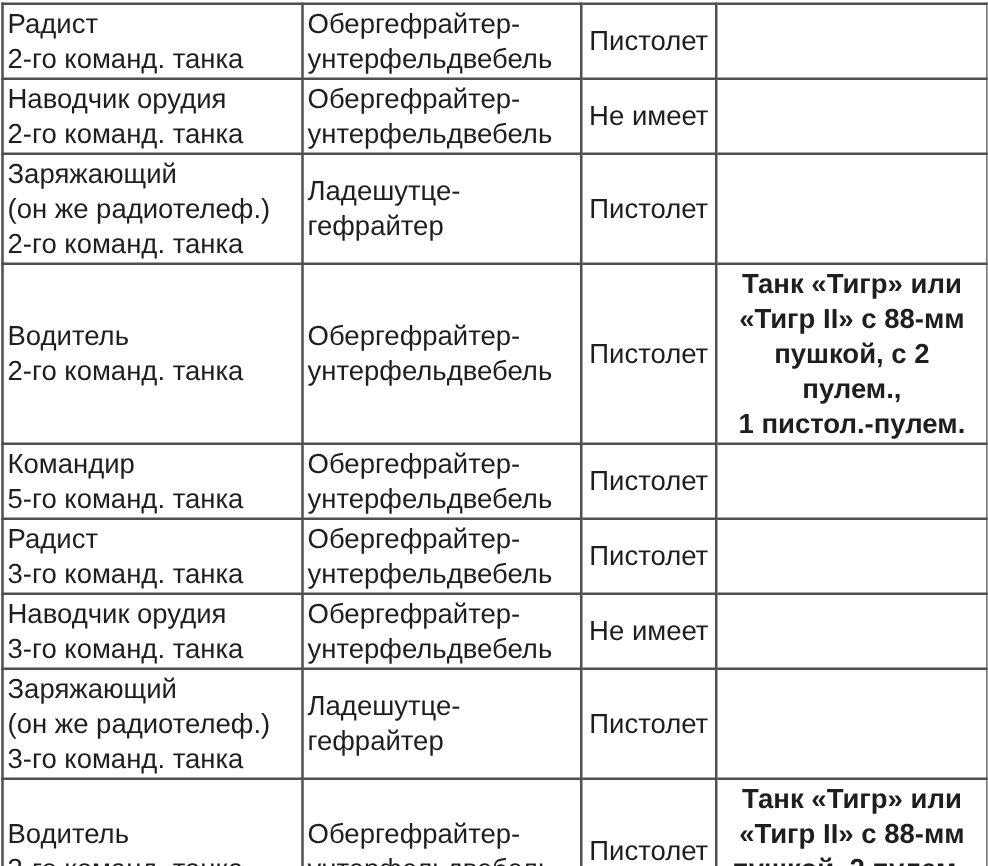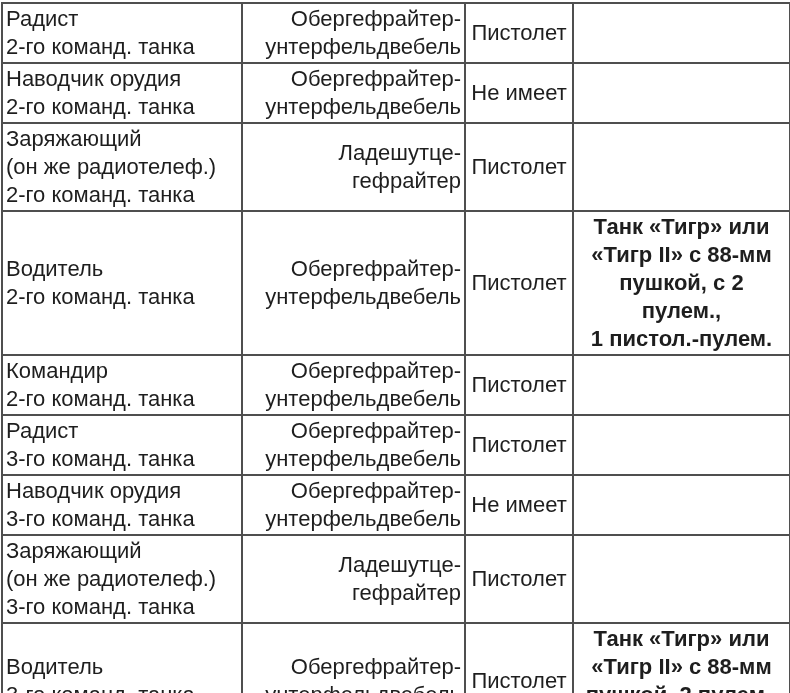--- a/index.html
+++ b/index.html
@@ -34,21 +34,21 @@
     white-space: pre-line;
     overflow: hidden;
     padding: 1px 3px;
     box-sizing: border-box;
   }
   td.col-position {
     text-align: left;
     padding-left: 4px;
   }
   td.col-rank {
-    text-align: right;
+    text-align: left;
   }
   td.col-weapon {
     text-align: center;
     padding-left: 5px;
   }
   td.col-equipment {
     text-align: center;
     font-weight: bold;
   }
   
@@ -99,21 +99,21 @@
         <td class="col-rank">Обергефрайтер-
 унтерфельдвебель</td>
         <td class="col-weapon">Пистолет</td>
         <td class="col-equipment">Танк «Тигр» или
 «Тигр II» с 88-мм
 пушкой, с 2 пулем.,
 1 пистол.-пулем.</td>
       </tr>
       <tr class="h2">
         <td class="col-position">Командир
-2-го команд. танка</td>
+5-го команд. танка</td>
         <td class="col-rank">Обергефрайтер-
 унтерфельдвебель</td>
         <td class="col-weapon">Пистолет</td>
         <td class="col-equipment"></td>
       </tr>
       <tr class="h2">
         <td class="col-position">Радист
 3-го команд. танка</td>
         <td class="col-rank">Обергефрайтер-
 унтерфельдвебель</td>

